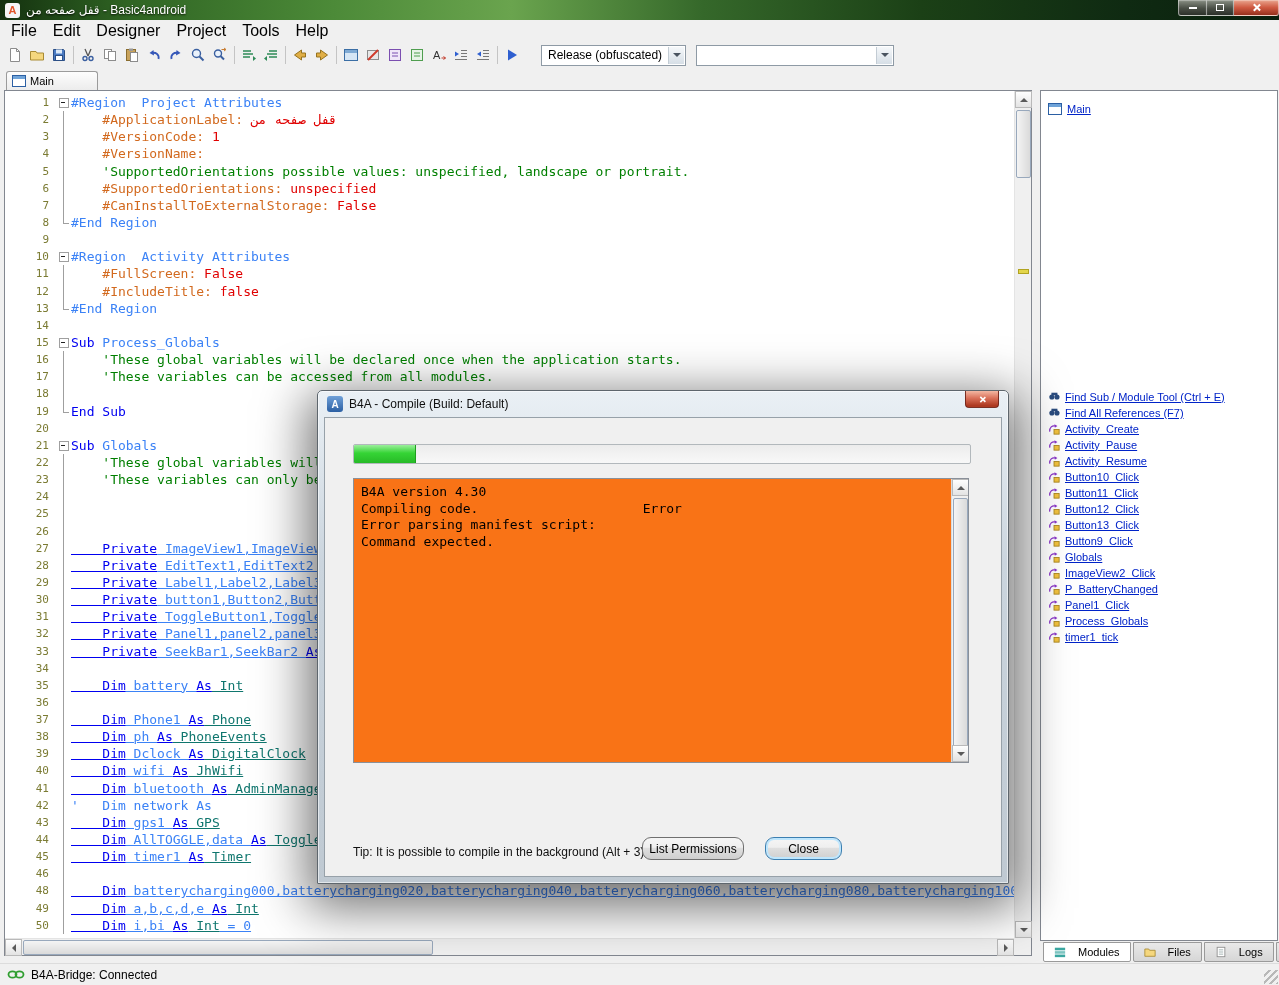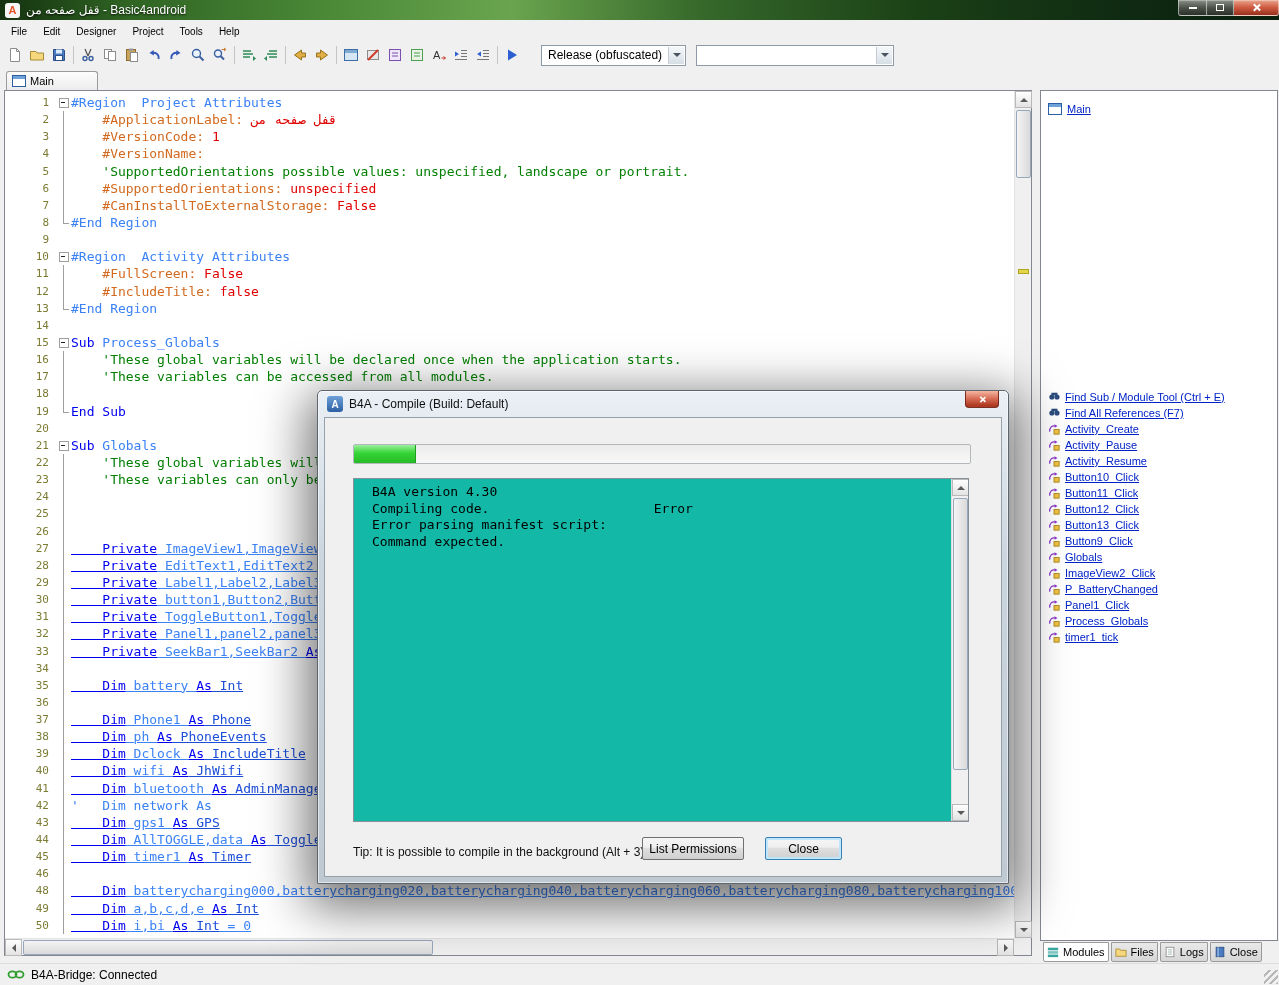--- a/index.html
+++ b/index.html
@@ -21,21 +21,21 @@
 .win-btn.close{width:45px;border-left:none;border-radius:0 0 3px 0;
  background:linear-gradient(#eaa58e,#cf5a42 50%,#96301c)}
 .glyph-min{width:8px;height:2px;background:#fff}
 .glyph-max{width:8px;height:7px;border:1px solid #fff}
 .glyph-close{position:relative;width:9px;height:9px}
 .glyph-close::before,.glyph-close::after{content:"";position:absolute;left:4px;top:0;width:1.6px;height:9px;background:#fff}
 .glyph-close::before{transform:rotate(45deg)}.glyph-close::after{transform:rotate(-45deg)}
 
 
 #menubar{position:absolute;left:0;top:20px;width:100%;height:22px;background:#F0F0F0;display:flex;align-items:center;padding-left:3px}
-.menu-item{padding:3px 8px;font-size:10px}
+.menu-item{padding:3px 8px;font-size:16px}
 #toolbar{position:absolute;left:0;top:42px;width:100%;height:26px;background:#F0F0F0;display:flex;align-items:center;padding-left:4px}
 .tb-btn{width:22px;height:22px;display:flex;align-items:center;justify-content:center;flex:none}
 .tb-sep{width:1px;height:18px;background:#C4C4C4;margin:0 3px;flex:none}
 .ticon{display:flex;align-items:center;justify-content:center}
 .combo{height:21px;background:#fff;border:1px solid #8E9AA5;display:flex;align-items:center;position:relative;font-size:12px;padding-left:6px;flex:none}
 #combo-build{width:145px;margin-left:18px}
 #combo-device{width:198px;margin-left:10px}
 .combo-arrow{position:absolute;right:1px;top:1px;bottom:1px;width:16px;background:linear-gradient(#f5f8fa,#d6dee6);border-left:1px solid #c3ccd4;display:flex;align-items:center;justify-content:center}
 .combo-arrow span{width:0;height:0;border:4px solid transparent;border-top-color:#4a5460;margin-top:4px}
 
@@ -50,21 +50,21 @@
 .code-row{display:flex;height:17.15px;font-family:"DejaVu Sans Mono","DejaVu Sans",monospace;font-size:13px;line-height:17.15px;white-space:pre}
 .gutter-num{width:52px;text-align:right;padding-right:8px;color:#7B7B33;font-size:11px;flex:none;font-family:"DejaVu Sans Mono",monospace}
 .fold{width:14px;flex:none;position:relative}
 .fold.l::before{content:"";position:absolute;left:6px;top:0;bottom:0;width:1px;background:#9f9f9f}
 .fold.e::before{content:"";position:absolute;left:6px;top:0;height:9px;width:1px;background:#9f9f9f}
 .fold.e::after{content:"";position:absolute;left:6px;top:9px;width:6px;height:1px;background:#9f9f9f}
 .fold.s::before{content:"";position:absolute;left:2px;top:4px;width:8px;height:8px;border:1px solid #9f9f9f;background:#fff}
 .fold.s::after{content:"";position:absolute;left:4px;top:8px;width:4px;height:1px;background:#222}
 .code-text{flex:1;overflow:hidden}
 .u-line .code-text span{text-decoration:underline}
-.tok-p{color:#3b82f6}.tok-k{color:#0000F0}.tok-t{color:#1d4ed8}.tok-c{color:#007F00}.tok-a{color:#D2691E}.tok-v{color:#E00000}
+.tok-p{color:#3b82f6}.tok-k{color:#0000F0}.tok-t{color:#0f766e}.tok-c{color:#007F00}.tok-a{color:#D2691E}.tok-v{color:#E00000}
 
 
 .vscroll{position:absolute;right:0;top:0;width:17px;bottom:17px;background:#F0F0F0;border-left:1px solid #E4E4E4}
 .hscroll{position:absolute;left:0;right:17px;bottom:0;height:17px;background:#F0F0F0;border-top:1px solid #E4E4E4}
 .corner{position:absolute;right:0;bottom:0;width:17px;height:17px;background:#F0F0F0}
 .scroll-btn{position:absolute;width:17px;height:17px;background:linear-gradient(#FEFEFE,#E3E3E3);border:1px solid #B9B9B9;display:flex;align-items:center;justify-content:center}
 .sb-up{left:0;top:0}.sb-down{left:0;bottom:0}.sb-left{left:0;top:0}.sb-right{right:0;top:0}
 .arr{width:0;height:0;border:4px solid transparent}
 .arr.up{border-bottom-color:#5a5a5a;margin-top:-4px}
 .arr.down{border-top-color:#5a5a5a;margin-top:4px}
@@ -77,21 +77,21 @@
 
 #rightpanel{position:absolute;left:1040px;top:90px;width:238px;height:851px;background:#fff;border:1px solid #828790}
 .side-row{display:flex;align-items:center;gap:5px;height:16px;padding-left:7px;white-space:nowrap}
 #module-row{position:absolute;left:0;top:10px;width:100%}
 #side-list{position:absolute;left:0;top:298px;width:100%}
 .side-link{color:#0023C8;text-decoration:underline;font-size:11px}
 .side-link.tool{}
 
 
 #bottom-tabs{position:absolute;left:1040px;top:941px;width:238px;height:22px;background:#F0F0F0;display:flex;gap:2px;padding:1px 0 0 3px}
-.btab{display:flex;align-items:center;gap:4px;padding:0 3px;font-size:11px;height:20px;
+.btab{display:flex;align-items:center;gap:12px;padding:0 10px;font-size:11px;height:20px;
  border:1px solid #9a9a9a;border-radius:0 0 2px 2px;background:linear-gradient(#E9E9E9,#D6D6D6)}
 .btab.active{background:#fff}
 
 
 #statusbar{position:absolute;left:0;top:963px;width:100%;height:22px;background:#F0F0F0;border-top:1px solid #DCDCDC;
  display:flex;align-items:center;gap:6px;padding-left:7px;font-size:12px}
 .grip{position:absolute;right:1px;bottom:1px;width:14px;height:14px;
  background:repeating-linear-gradient(135deg,transparent 0 3px,#B8B8B8 3px 5px)}
 
 
@@ -102,28 +102,28 @@
 #dialog-titlebar{height:26px;display:flex;align-items:center;gap:6px;padding:0 9px}
 #dialog-icon{width:16px;height:16px;border-radius:3px;background:linear-gradient(#6FA0D8,#2B5FA3);color:#fff;font-weight:bold;font-size:10px;display:flex;align-items:center;justify-content:center;flex:none}
 #dialog-title{font-size:12px;color:#101010;white-space:nowrap}
 #dialog-close{position:absolute;right:9px;top:0;width:34px;height:17px;display:flex;align-items:center;justify-content:center;
  background:linear-gradient(#F3B7A2,#DA7059 45%,#AE3A22 90%);border:1px solid rgba(110,35,25,.9);border-top:none;border-radius:0 0 4px 4px}
 #dialog-close .glyph-close{transform:scale(.8)}
 #dialog-body{position:absolute;left:6px;right:6px;top:26px;bottom:6px;background:#F0F0F0;border:1px solid #97A1A9}
 #dlg-progress{position:absolute;left:28px;top:26px;width:618px;height:20px;background:linear-gradient(#ECECEC,#F8F8F8);
  border:1px solid #B2B8BC;border-radius:2px;overflow:hidden}
 #dlg-progress-chunk{height:100%;background:linear-gradient(#9BEF9B,#35D435 45%,#27BA27);border-right:1px solid #1E9E1E}
-#dlg-log{position:absolute;left:28px;top:60px;width:616px;height:344px;background:#14b8a6;border:1px solid #8A9099;
- font-family:"DejaVu Sans Mono","DejaVu Sans",monospace;font-size:13px;line-height:16.5px;padding:5px 0 0 18px;overflow:hidden}
+#dlg-log{position:absolute;left:28px;top:60px;width:616px;height:285px;background:#f97316;border:1px solid #8A9099;
+ font-family:"DejaVu Sans Mono","DejaVu Sans",monospace;font-size:13px;line-height:16.5px;padding:5px 0 0 7px;overflow:hidden}
 .log-line{white-space:pre}
 #dlg-log-scroll{position:absolute;right:0;top:0;width:17px;height:100%;background:#F0F0F0;border-left:1px solid #DADADA}
 .log-thumb{position:absolute;left:1px;width:15px;top:19px;height:272px;background:linear-gradient(90deg,#F4F4F4,#DADADA);border:1px solid #98A8BC;border-radius:2px}
 #dlg-tip{position:absolute;left:28px;top:427px;font-size:12px;color:#111}
 .dlg-btn{position:absolute;height:23px;display:flex;align-items:center;justify-content:center;font-size:12px;
- background:linear-gradient(#F5F5F5,#EFEFEF 45%,#E0E0E0 46%,#CFCFCF);border:1px solid #707070;border-radius:2px}
+ background:linear-gradient(#F5F5F5,#EFEFEF 45%,#E0E0E0 46%,#CFCFCF);border:1px solid #707070;border-radius:9px}
 #btn-permissions{left:317px;top:419px;width:102px}
 #btn-close{left:440px;top:419px;width:77px;border-color:#3C7FB1;box-shadow:inset 0 0 0 2px #BEE6FD}
 </style>
 </head>
 <body>
 
 <div id="titlebar">
   <div class="app-icon">A</div>
   <span id="window-title">قفل صفحه من - Basic4android</span>
   <div id="win-controls">
@@ -393,21 +393,21 @@
       <div class="code-row u-line"><span class="gutter-num">29</span><span class="fold l"></span><span class="code-text"><span class="tok-k">    Private</span><span class="tok-p"> Label1,Label2,Label3 </span><span class="tok-k">As</span><span class="tok-t"> Label</span></span></div>
       <div class="code-row u-line"><span class="gutter-num">30</span><span class="fold l"></span><span class="code-text"><span class="tok-k">    Private</span><span class="tok-p"> button1,Button2,Button3 </span><span class="tok-k">As</span><span class="tok-t"> Button</span></span></div>
       <div class="code-row u-line"><span class="gutter-num">31</span><span class="fold l"></span><span class="code-text"><span class="tok-k">    Private</span><span class="tok-p"> ToggleButton1,ToggleButton2 </span><span class="tok-k">As</span><span class="tok-t"> ToggleButton</span></span></div>
       <div class="code-row u-line"><span class="gutter-num">32</span><span class="fold l"></span><span class="code-text"><span class="tok-k">    Private</span><span class="tok-p"> Panel1,panel2,panel3 </span><span class="tok-k">As</span><span class="tok-t"> Panel</span></span></div>
       <div class="code-row u-line"><span class="gutter-num">33</span><span class="fold l"></span><span class="code-text"><span class="tok-k">    Private</span><span class="tok-p"> SeekBar1,SeekBar2 </span><span class="tok-k">As</span><span class="tok-t"> SeekBar</span></span></div>
       <div class="code-row"><span class="gutter-num">34</span><span class="fold l"></span><span class="code-text"></span></div>
       <div class="code-row u-line"><span class="gutter-num">35</span><span class="fold l"></span><span class="code-text"><span class="tok-k">    Dim</span><span class="tok-p"> battery </span><span class="tok-k">As</span><span class="tok-t"> Int</span></span></div>
       <div class="code-row"><span class="gutter-num">36</span><span class="fold l"></span><span class="code-text"></span></div>
       <div class="code-row u-line"><span class="gutter-num">37</span><span class="fold l"></span><span class="code-text"><span class="tok-k">    Dim</span><span class="tok-p"> Phone1 </span><span class="tok-k">As</span><span class="tok-t"> Phone</span></span></div>
       <div class="code-row u-line"><span class="gutter-num">38</span><span class="fold l"></span><span class="code-text"><span class="tok-k">    Dim</span><span class="tok-p"> ph </span><span class="tok-k">As</span><span class="tok-t"> PhoneEvents</span></span></div>
-      <div class="code-row u-line"><span class="gutter-num">39</span><span class="fold l"></span><span class="code-text"><span class="tok-k">    Dim</span><span class="tok-p"> Dclock </span><span class="tok-k">As</span><span class="tok-t"> IncludeTitle</span></span></div>
+      <div class="code-row u-line"><span class="gutter-num">39</span><span class="fold l"></span><span class="code-text"><span class="tok-k">    Dim</span><span class="tok-p"> Dclock </span><span class="tok-k">As</span><span class="tok-t"> DigitalClock</span></span></div>
       <div class="code-row u-line"><span class="gutter-num">40</span><span class="fold l"></span><span class="code-text"><span class="tok-k">    Dim</span><span class="tok-p"> wifi </span><span class="tok-k">As</span><span class="tok-t"> JhWifi</span></span></div>
       <div class="code-row u-line"><span class="gutter-num">41</span><span class="fold l"></span><span class="code-text"><span class="tok-k">    Dim</span><span class="tok-p"> bluetooth </span><span class="tok-k">As</span><span class="tok-t"> AdminManager</span></span></div>
       <div class="code-row"><span class="gutter-num">42</span><span class="fold l"></span><span class="code-text"><span class="tok-p">'   Dim network As </span></span></div>
       <div class="code-row u-line"><span class="gutter-num">43</span><span class="fold l"></span><span class="code-text"><span class="tok-k">    Dim</span><span class="tok-p"> gps1 </span><span class="tok-k">As</span><span class="tok-t"> GPS</span></span></div>
       <div class="code-row u-line"><span class="gutter-num">44</span><span class="fold l"></span><span class="code-text"><span class="tok-k">    Dim</span><span class="tok-p"> AllTOGGLE,data </span><span class="tok-k">As</span><span class="tok-t"> ToggleButton</span></span></div>
       <div class="code-row u-line"><span class="gutter-num">45</span><span class="fold l"></span><span class="code-text"><span class="tok-k">    Dim</span><span class="tok-p"> timer1 </span><span class="tok-k">As</span><span class="tok-t"> Timer</span></span></div>
       <div class="code-row"><span class="gutter-num">46</span><span class="fold l"></span><span class="code-text"></span></div>
       <div class="code-row u-line"><span class="gutter-num">48</span><span class="fold l"></span><span class="code-text"><span class="tok-k">    Dim</span><span class="tok-p"> batterycharging000,batterycharging020,batterycharging040,batterycharging060,batterycharging080,batterycharging100 </span></span></div>
       <div class="code-row u-line"><span class="gutter-num">49</span><span class="fold l"></span><span class="code-text"><span class="tok-k">    Dim</span><span class="tok-p"> a,b,c,d,e </span><span class="tok-k">As</span><span class="tok-t"> Int</span></span></div>
       <div class="code-row u-line"><span class="gutter-num">50</span><span class="fold l"></span><span class="code-text"><span class="tok-k">    Dim</span><span class="tok-p"> i,bi </span><span class="tok-k">As</span><span class="tok-t"> Int</span><span class="tok-p"> = 0</span></span></div>

